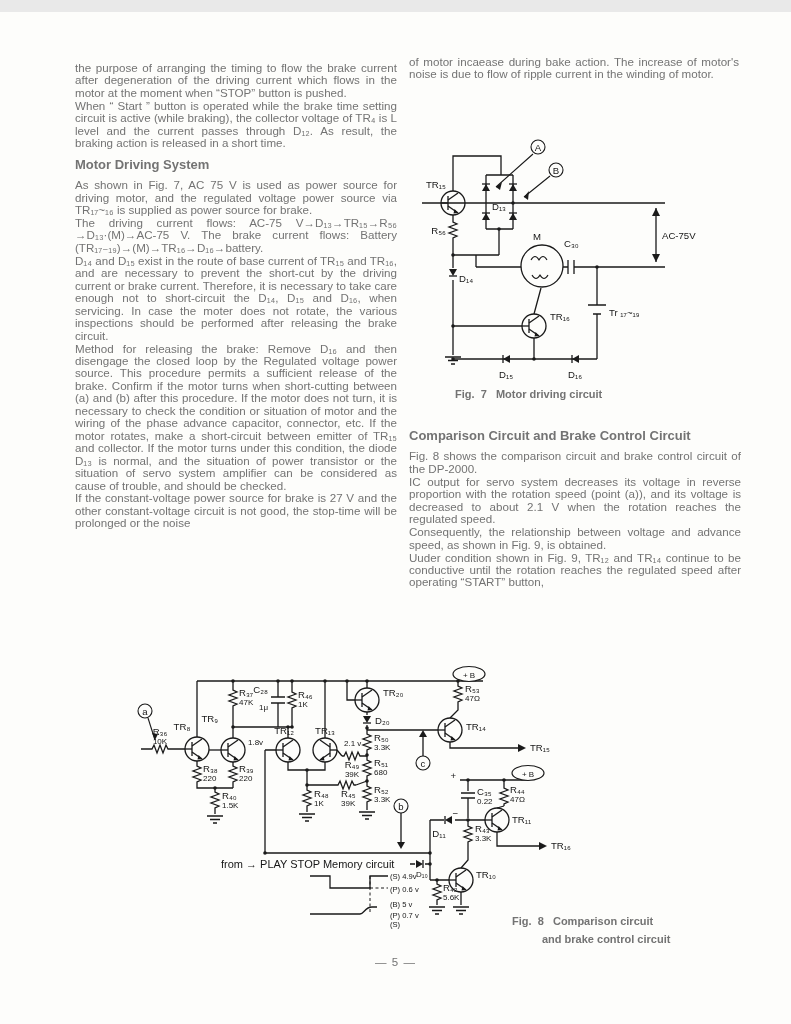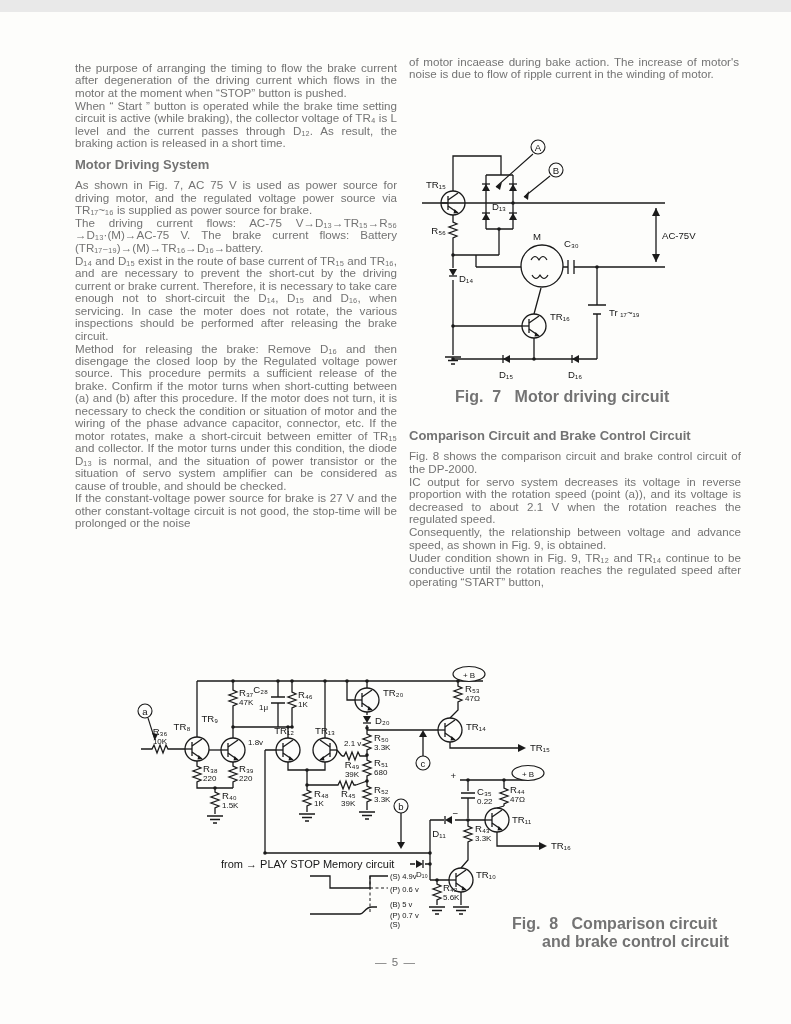--- a/index.html
+++ b/index.html
@@ -5,21 +5,21 @@
   html,body{margin:0;padding:0;background:#e9e9e9;}
   .page{
     position:relative;width:791px;height:1024px;margin:12px auto;
     background:#fdfdfb;color:#737373;
     font-family:"Liberation Sans","DejaVu Sans",sans-serif;
     overflow:hidden;
   }
   .col{position:absolute;font-size:11.6px;line-height:12.45px;text-align:justify;}
   .col p{margin:0 0 0.5px 0;}
   .h1{font-size:13px;font-weight:bold;text-align:left;margin:9px 0 8px 0;}
-  .cap{position:absolute;font-size:16px;font-weight:bold;white-space:pre;}
+  .cap{position:absolute;font-size:11px;font-weight:bold;white-space:pre;}
   .pageno{position:absolute;left:0;right:0;text-align:center;font-size:11.5px;letter-spacing:1px;}
   svg{position:absolute;overflow:visible;}
   svg text{font-family:"Liberation Sans","DejaVu Sans",sans-serif;font-size:9.6px;fill:#161616;}
   svg text.sm{font-size:8px;}
   svg text.wf{font-size:7.6px;}
   svg .w{stroke:#1a1a1a;stroke-width:1.3;fill:none;}
   svg .thin{stroke:#1a1a1a;stroke-width:1.1;fill:none;}
   svg .f{fill:#1a1a1a;stroke:none;}
   svg .dot{fill:#1a1a1a;}
   svg .dash{stroke:#1a1a1a;stroke-width:1;fill:none;stroke-dasharray:3 2.5;}

